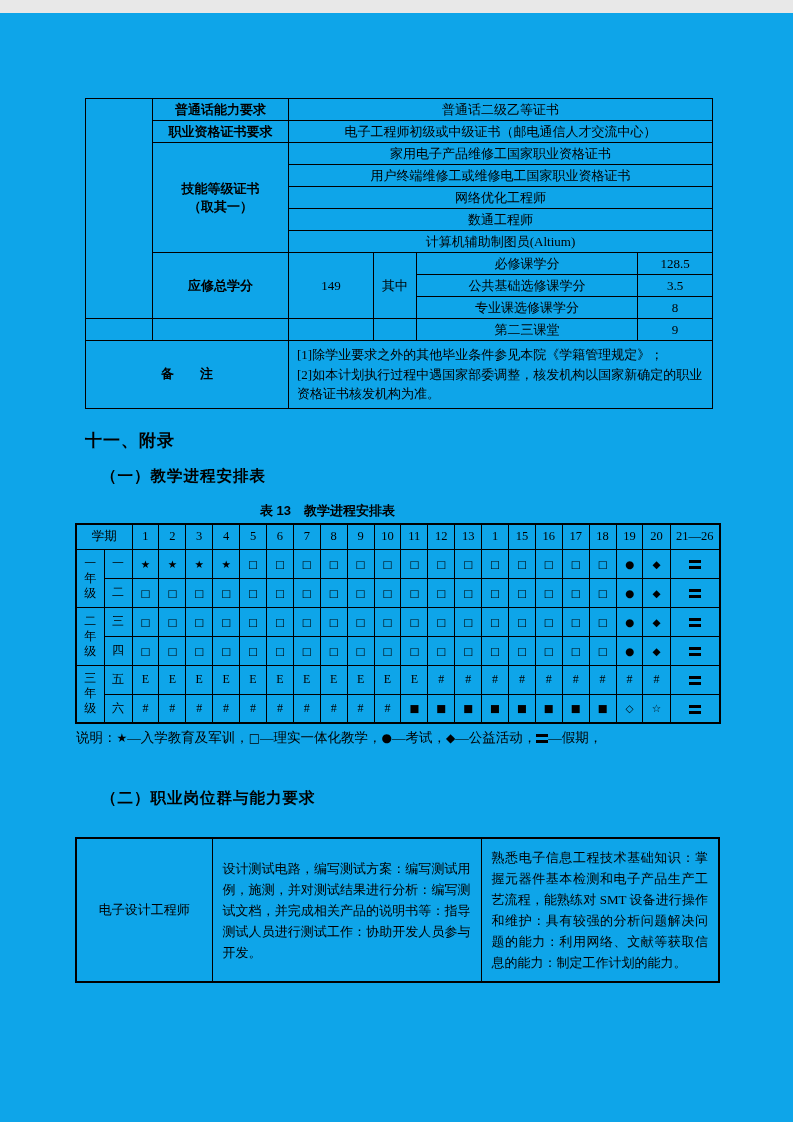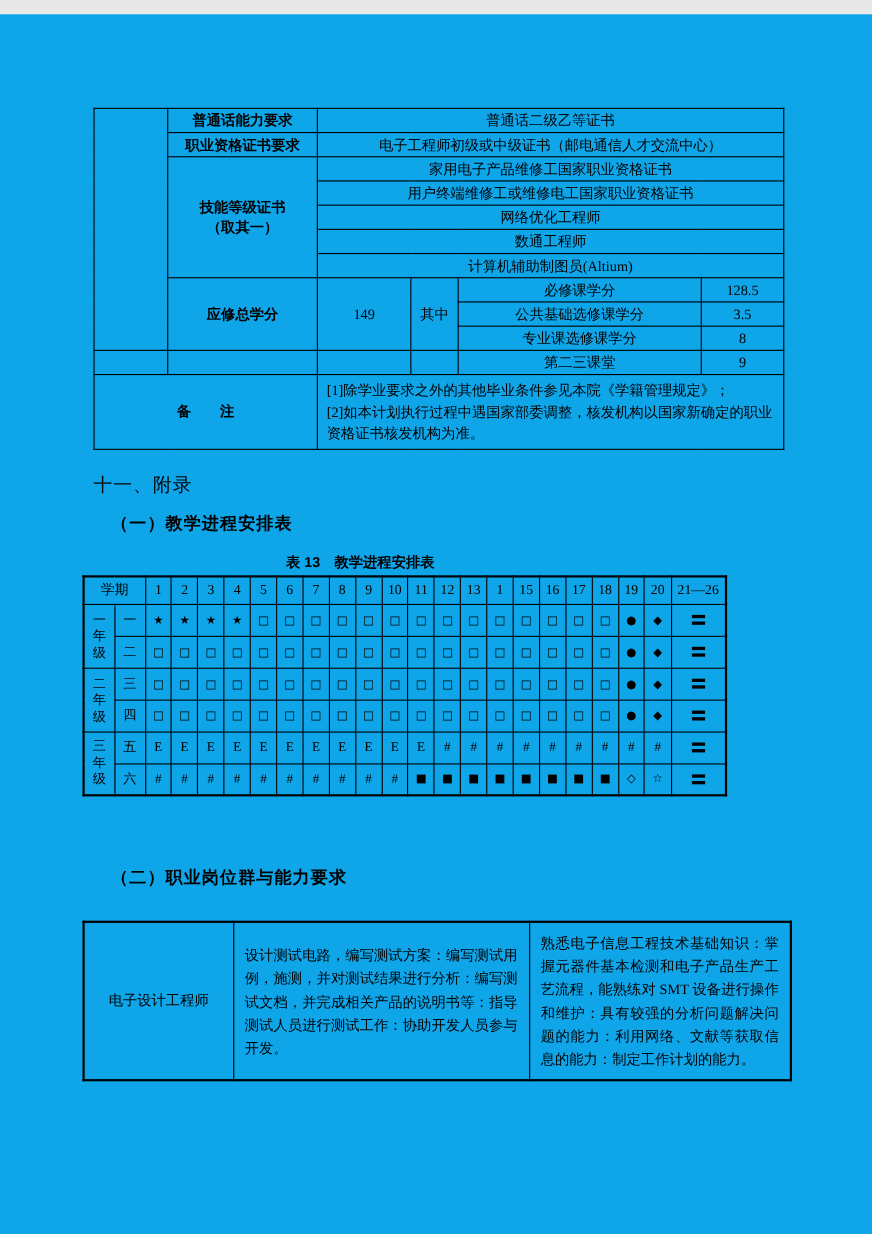--- a/index.html
+++ b/index.html
@@ -25,41 +25,41 @@
     height: 22px;
     text-align: center; vertical-align: middle;
     padding: 1px 4px;
   }
   .t1 td.lbl { font-weight: bold; }
   .t1 td.remark-text { text-align: left; padding: 4px 8px; line-height: 1.5; }
   
   .h1 {
     position: absolute; left: 85px; top: 416px;
     font-family: "Liberation Sans", "DejaVu Sans", sans-serif;
-    font-weight: normal; font-size: 17px; letter-spacing: 1px;
+    font-weight: bold; font-size: 17px; letter-spacing: 1px;
   }
   .h2 {
     font-family: "Liberation Sans", "DejaVu Sans", sans-serif;
     font-weight: bold; font-size: 15.5px; letter-spacing: 1px;
     position: absolute; left: 101px;
   }
   .h2a { top: 453px; }
   .h2b { top: 775px; }
   .caption {
     position: absolute; left: 0; width: 655px;
     text-align: center;
     font-family: "Liberation Sans", "DejaVu Sans", sans-serif;
     font-weight: bold; font-size: 13px;
   }
   .cap13 { top: 489px; }
   .cap14 { top: 806px; }
   
   .t13 {
     position: absolute; left: 75px; top: 510px;
-    width: 586px; table-layout: fixed;
+    width: 646px; table-layout: fixed;
     border: 2px solid #000;
     font-size: 12px;
   }
   .t13 td {
     border: 1px solid #000;
     text-align: center; vertical-align: middle;
     height: 29px; padding: 0;
     overflow: hidden;
   }
   .t13 tr.hdr td { height: 25px; font-size: 12.5px; }
@@ -376,20 +376,21 @@
           <td class="sym">■</td>
           <td class="sym">■</td>
           <td class="sym">◇</td>
           <td class="sym">☆</td>
           <td class="sym"><span class="dbar"></span></td>
         </tr>
       </tbody>
   </table>
 
   <div class="legend">
+    <div id="legend-line1"><span>说明：</span><span class="sym">★</span><span>—入学教育及军训，</span><span class="sym">□</span><span>—理实一体化教学，</span><span class="sym">●</span><span>—考试，</span><span class="sym">◆</span><span>—公益活动，</span><span class="dbar"></span><span>—假期，</span></div>
   </div>
 
   <div class="h2 h2b">（二）职业岗位群与能力要求</div>
 
   <table class="t14">
     <colgroup>
       <col style="width:136px">
         <col style="width:269px">
         <col style="width:238px">
     </colgroup>

